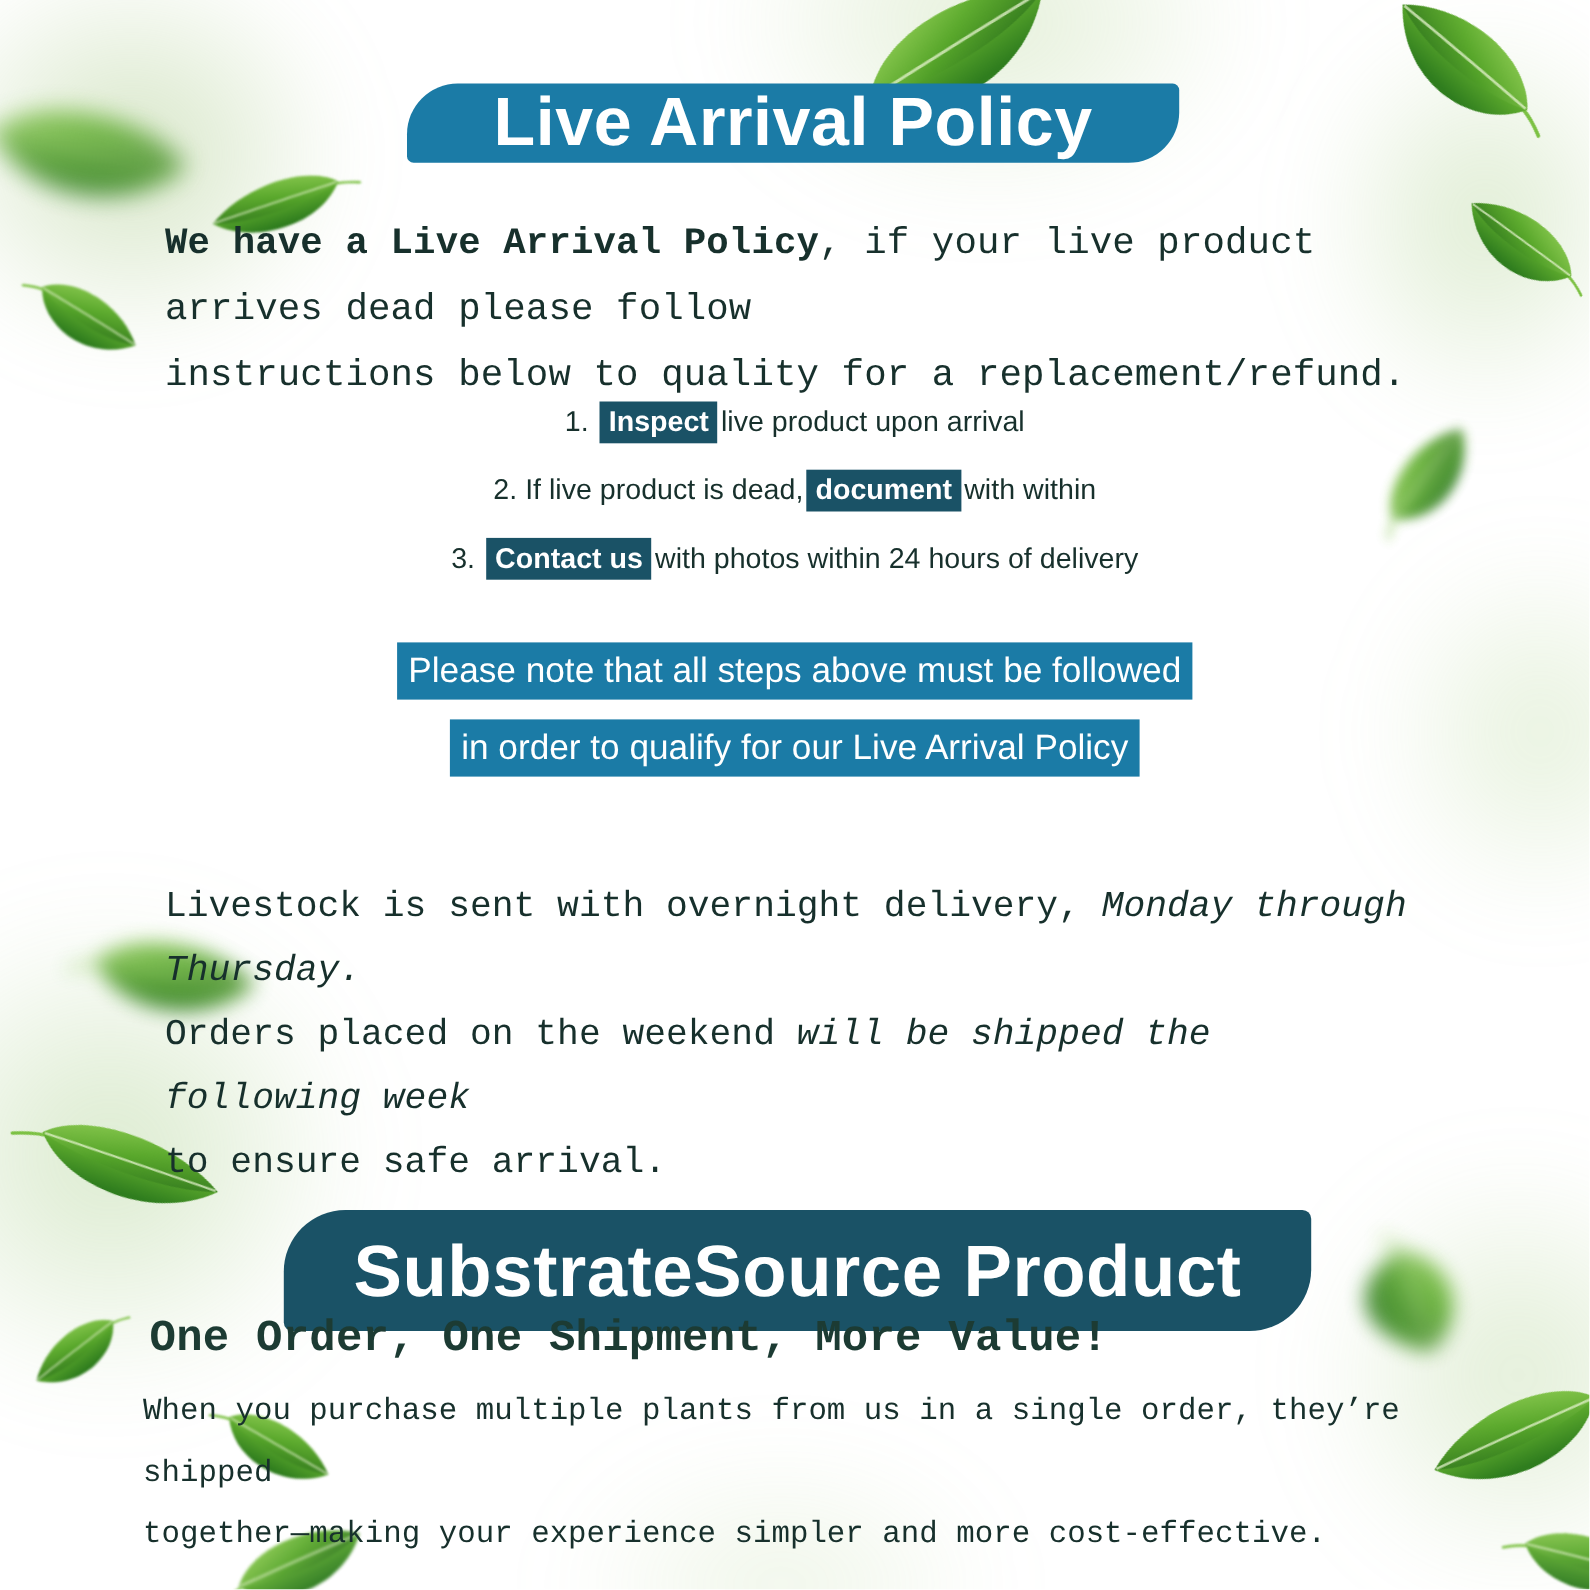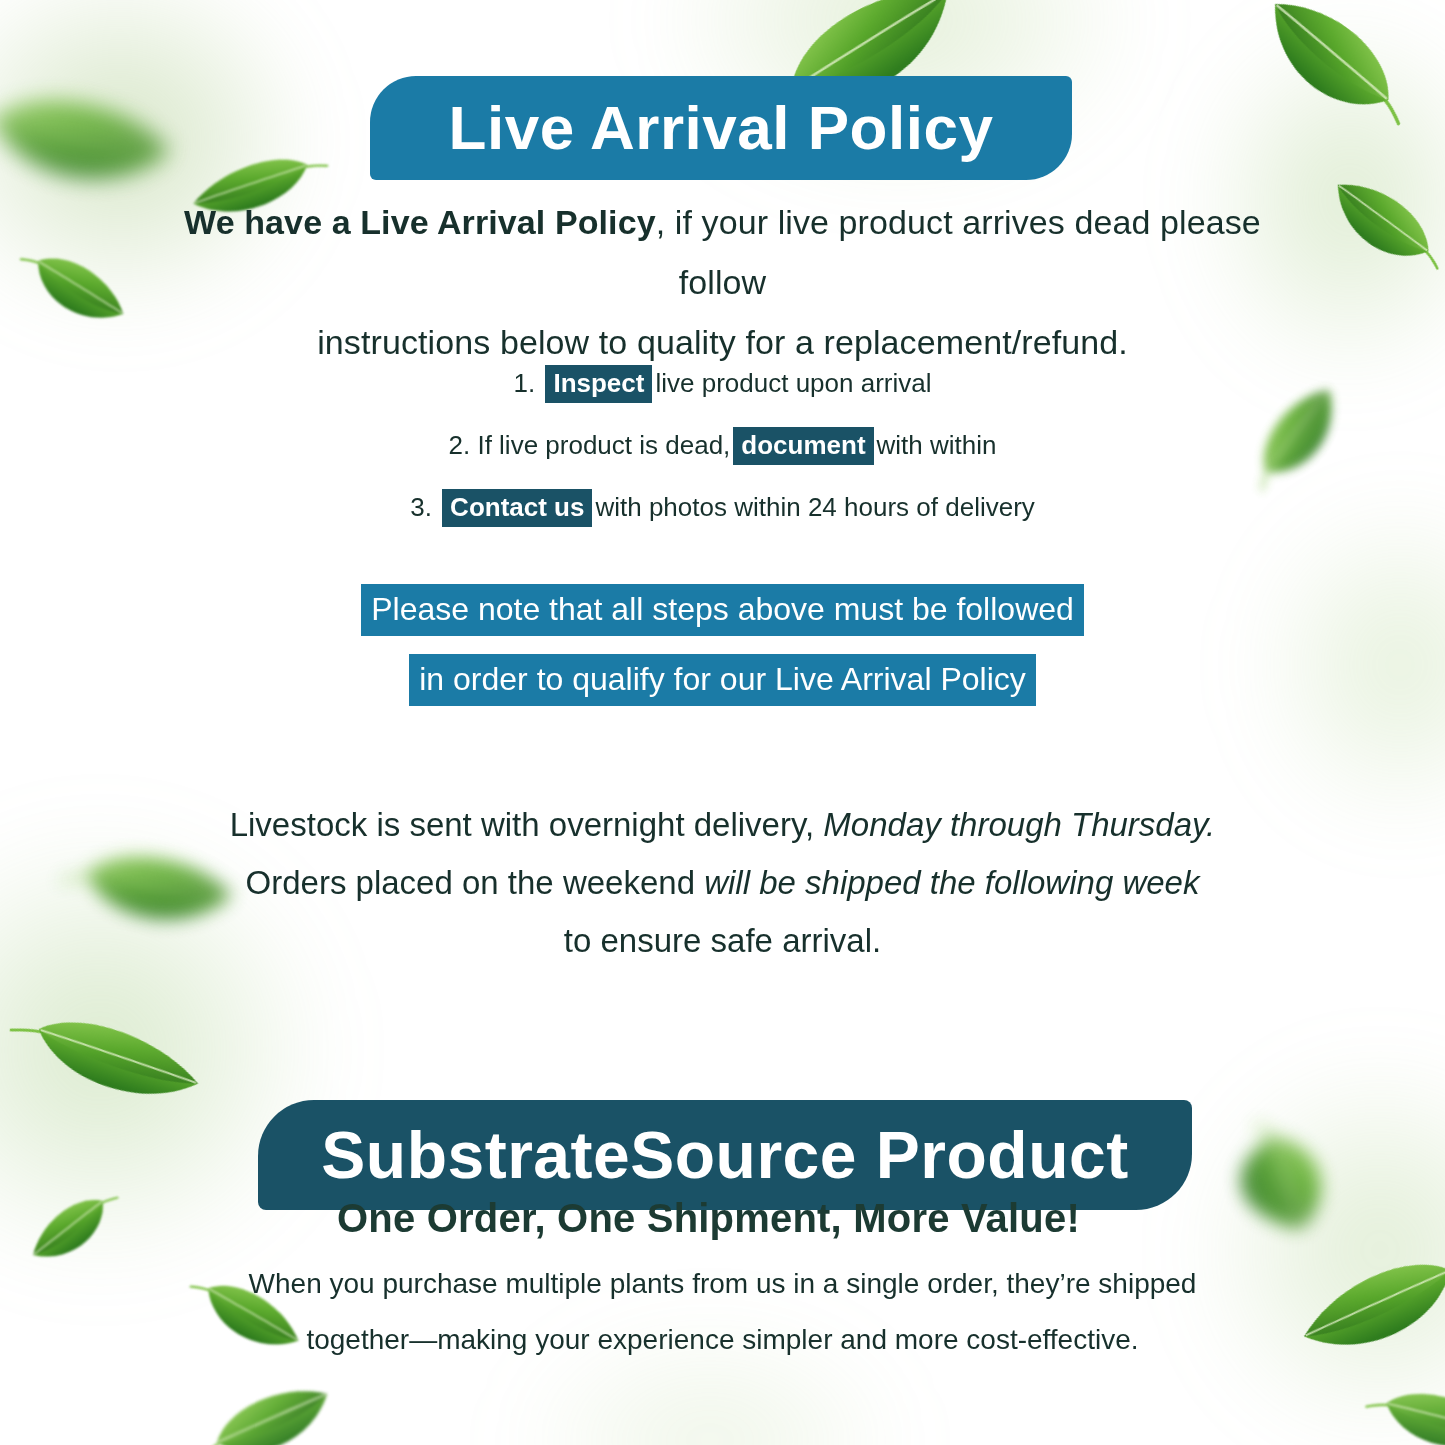--- a/index.html
+++ b/index.html
@@ -55,21 +55,21 @@
     align-items: center;
     justify-content: center;
     color: #ffffff;
     font-weight: 700;
     letter-spacing: .5px;
     white-space: nowrap;
   }
   
   #banner-live {
     left: 370px; top: 76px;
-    width: 702px; height: 104px;
+    width: 702px; height: 72px;
     background: #1b7ba6;
     border-radius: 44px 6px 6px 44px / 44px 6px 6px 44px;
     border-top-left-radius: 46px;
     border-top-right-radius: 6px;
     border-bottom-right-radius: 46px;
     border-bottom-left-radius: 6px;
     font-size: 62px;
     line-height: 1;
   }
   #banner-substrate {
@@ -81,22 +81,21 @@
     border-bottom-right-radius: 56px;
     border-bottom-left-radius: 8px;
     font-size: 66px;
     line-height: 1;
   }
 
   
   .txt {
     position: absolute;
     color: #17302c;
-    text-align: center;
-    font-family: Liberation Sans, sans-serif;
+    font-family: Liberation Mono, monospace;
   }
 
   #intro {
     left: 150px; top: 192px; width: 1145px;
     font-size: 34px;
     line-height: 60px;
     letter-spacing: .1px;
   }
   #intro .b { font-weight: 700; }
 

